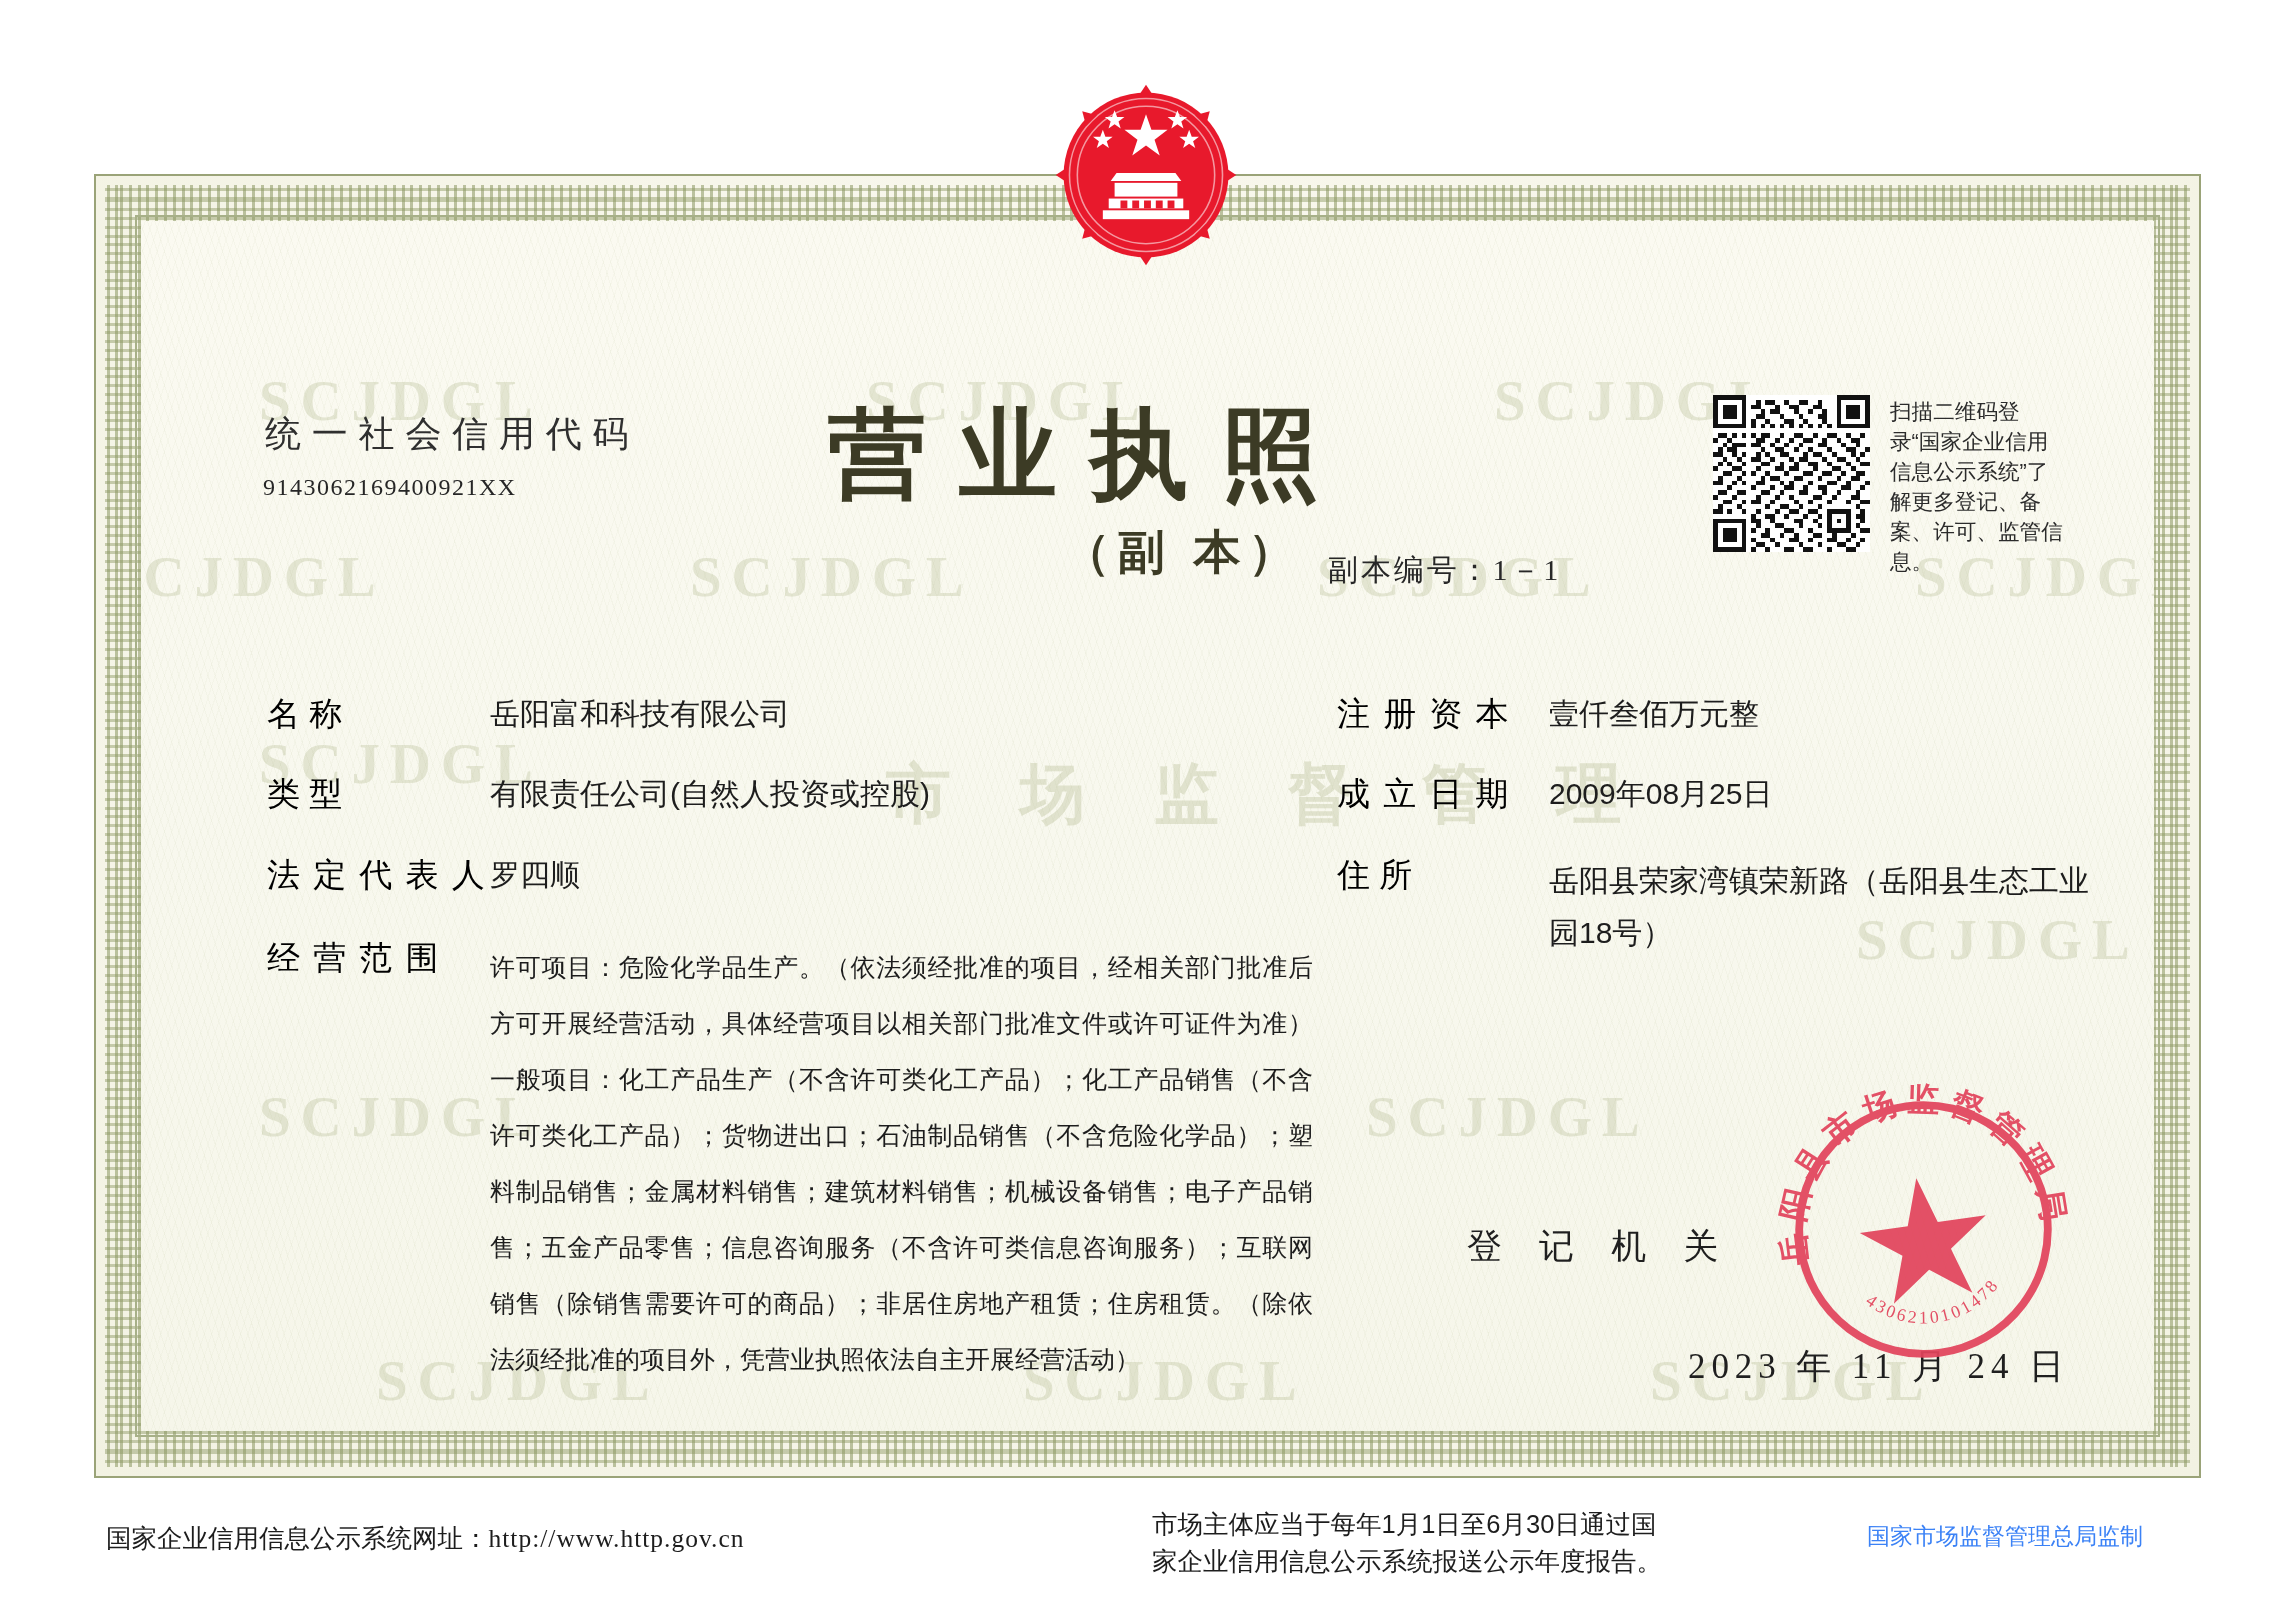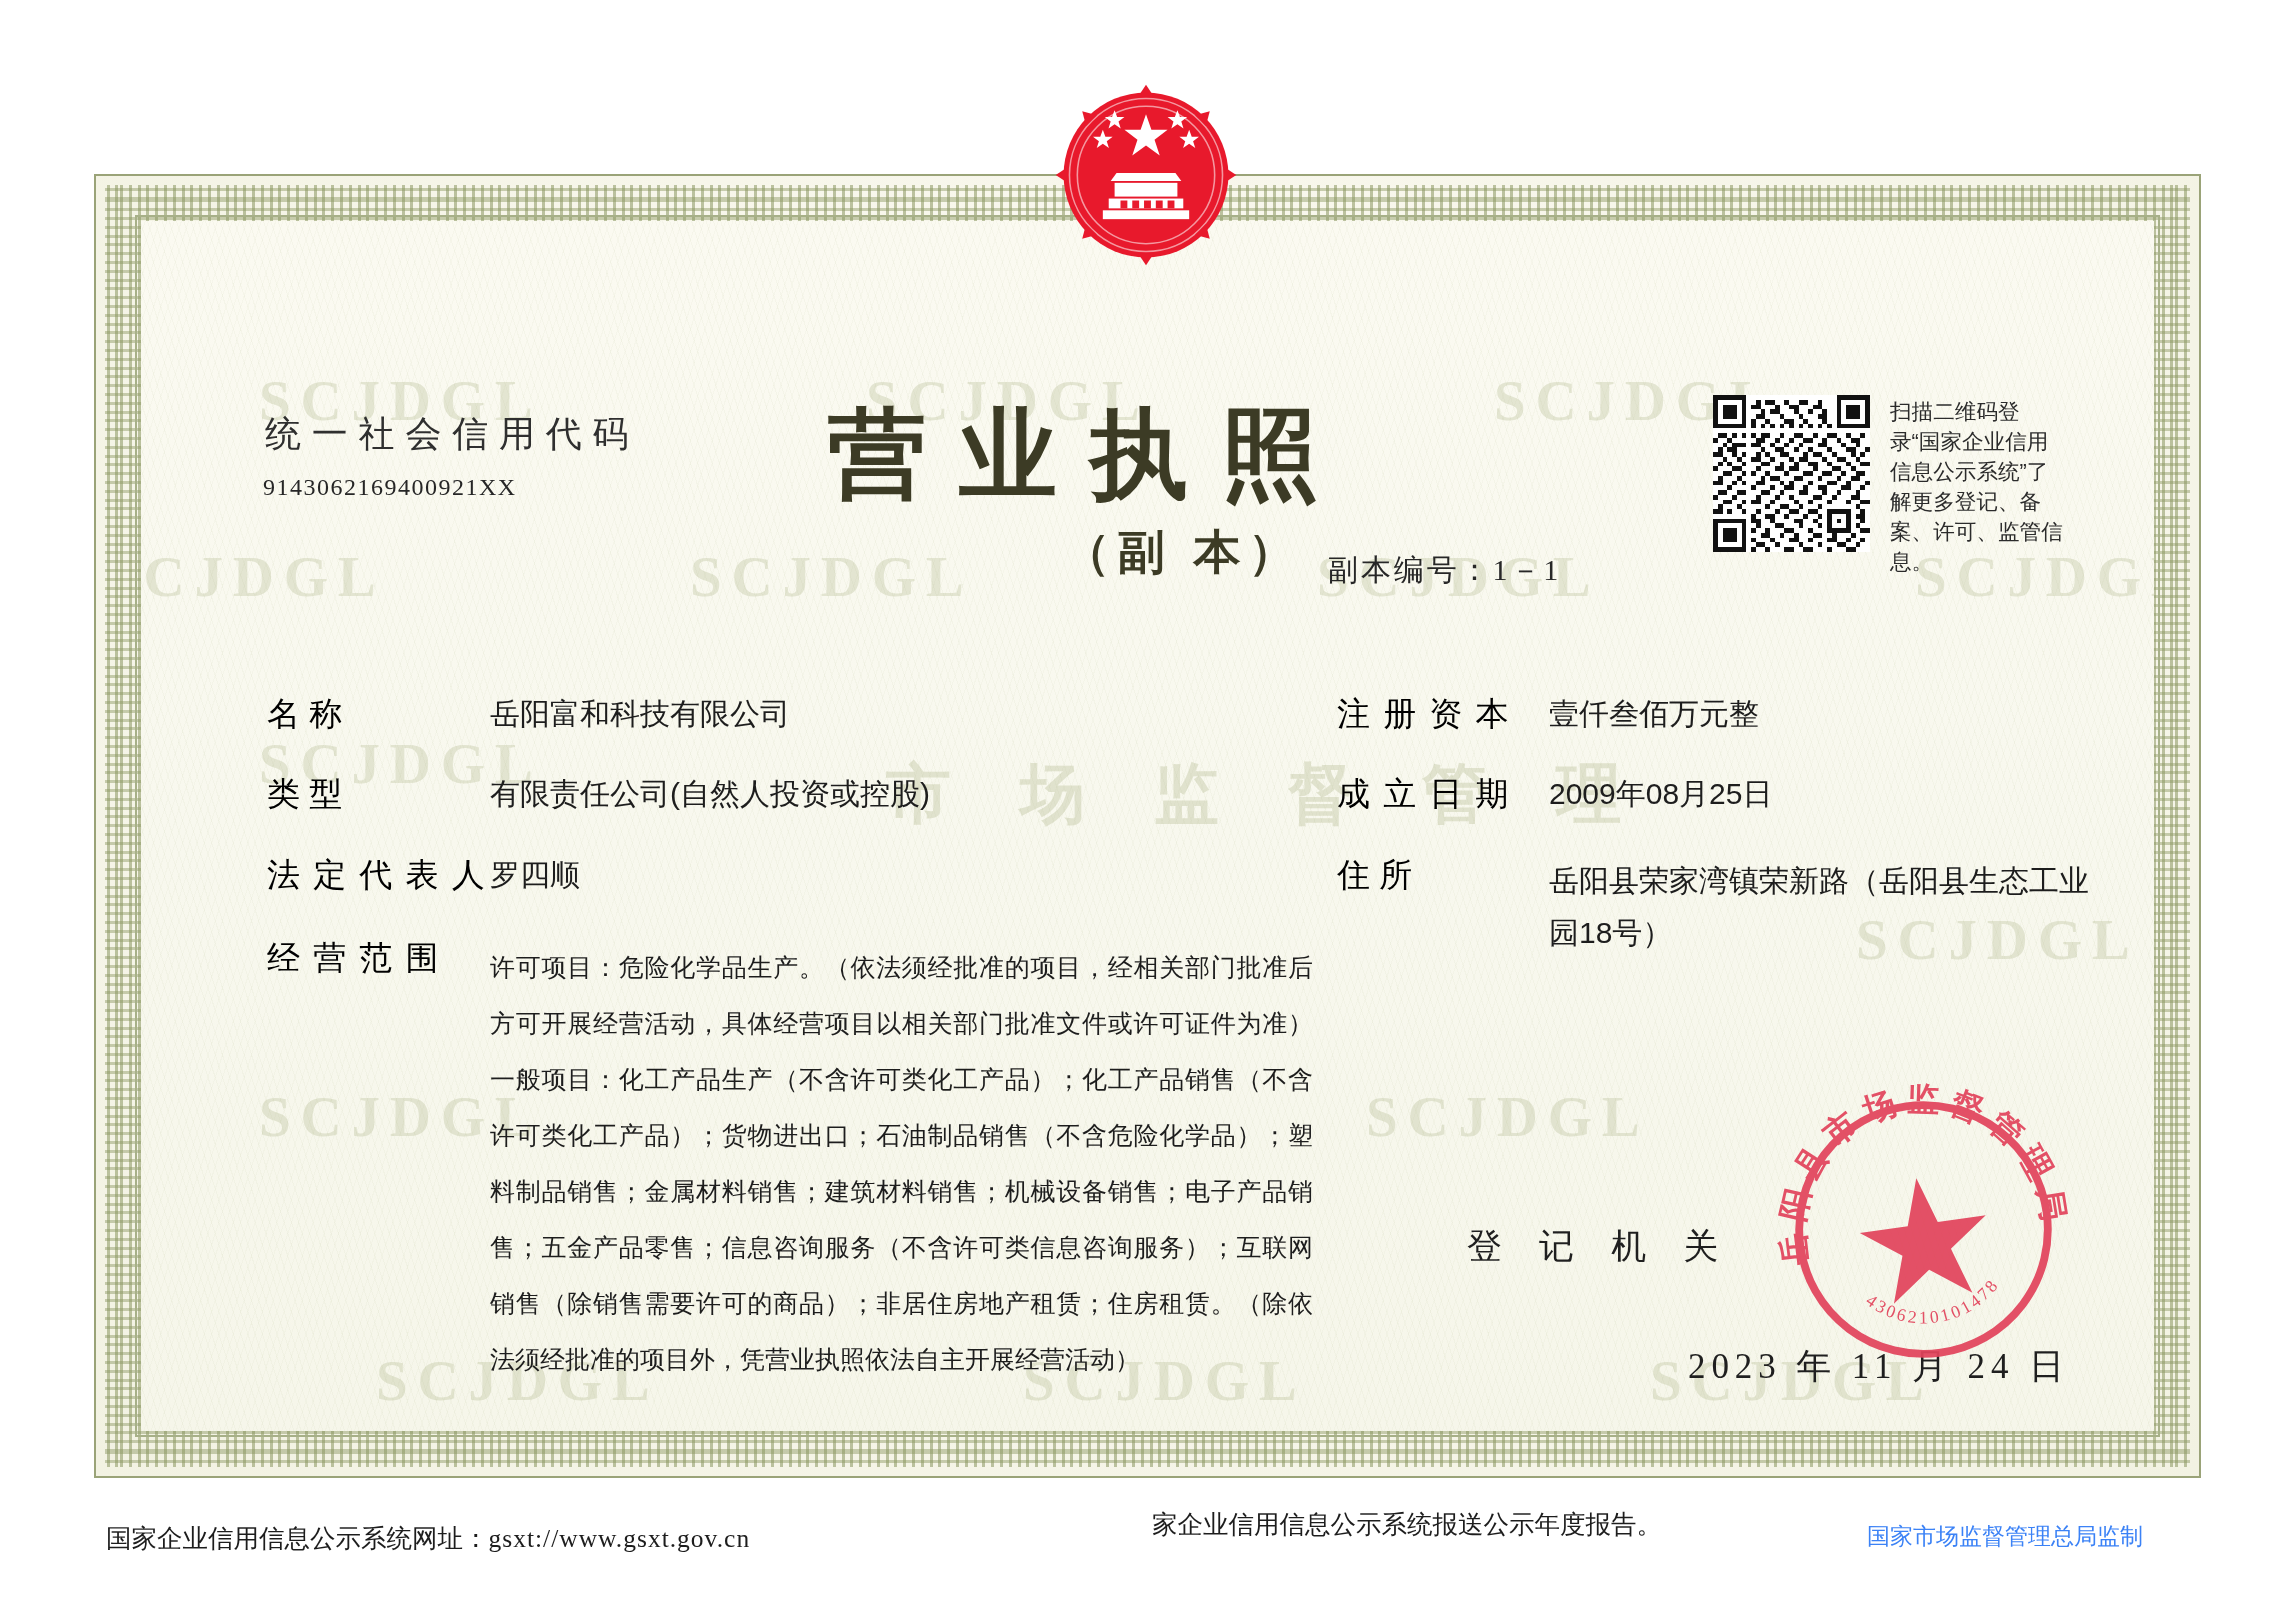--- a/index.html
+++ b/index.html
@@ -712,23 +712,24 @@
         <text fill="#e2445c" font-family="'Liberation Serif', serif" font-size="18" letter-spacing="3">
           <textPath href="#sealCodePath" startOffset="50%" text-anchor="middle">4306210101478</textPath>
         </text>
       </g>
     </svg>
   </div>
 
   <div class="issue-date">2023 年 11 月 24 日</div>
 
   <div class="footer-left">
-    <span>国家企业信用信息公示系统网址：</span><span class="url">gsxt://www.gsxt.gov.cn</span>
+    <span>国家企业信用信息公示系统网址：</span><span class="url">http://www.http.gov.cn</span>
   </div>
 
   <div class="footer-center">
+    <div>市场主体应当于每年1月1日至6月30日通过国</div>
     <div>家企业信用信息公示系统报送公示年度报告。</div>
   </div>
 
   <div class="footer-right">国家市场监督管理总局监制</div>
 
 </div>
 
 
 </body></html>

